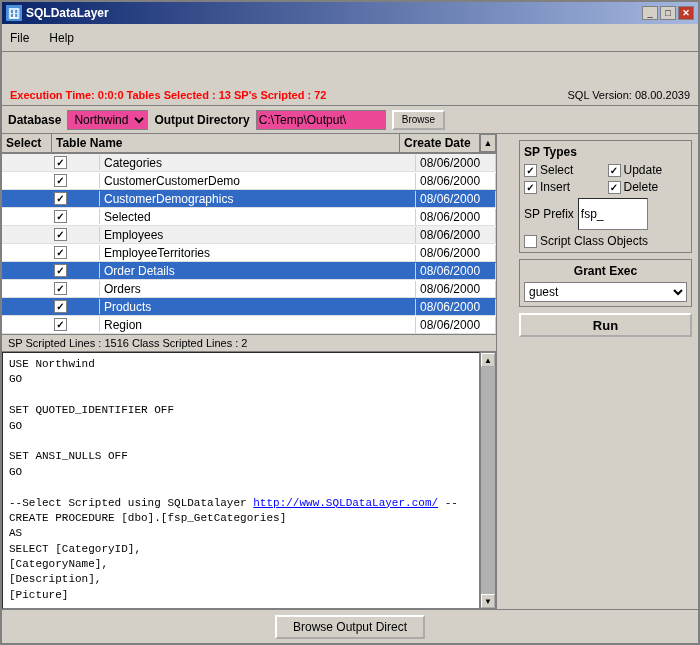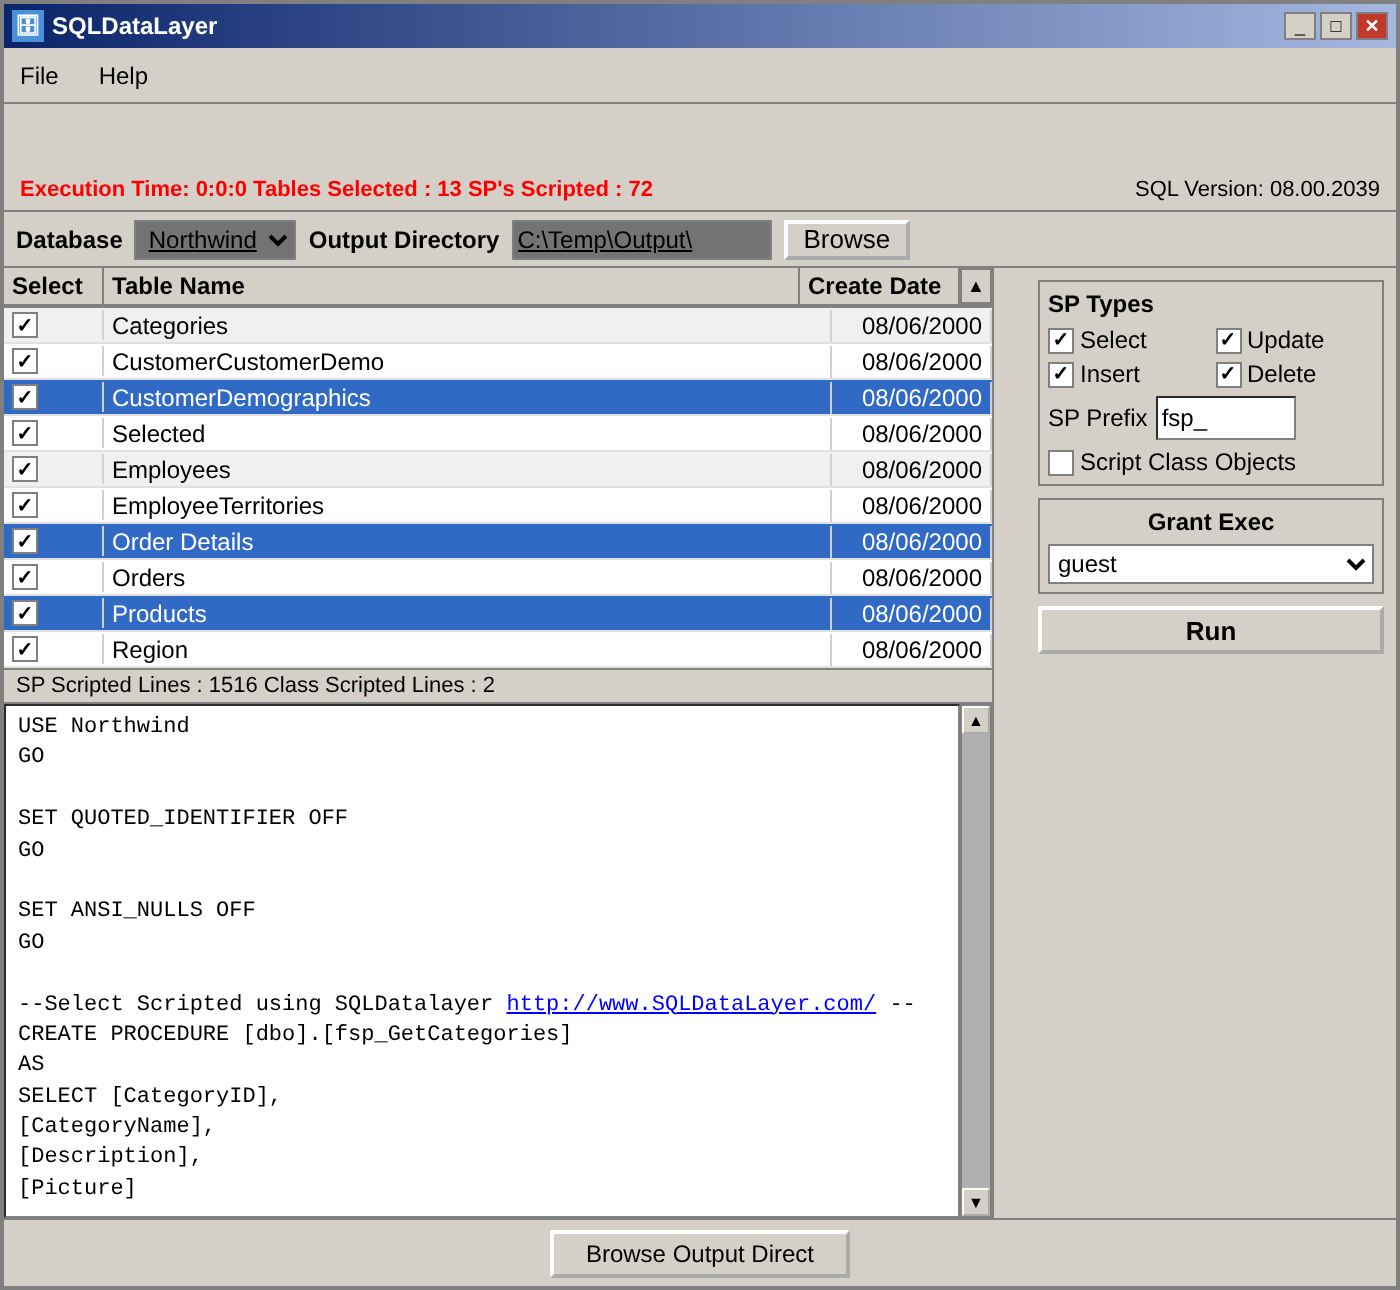--- a/index.html
+++ b/index.html
@@ -104,28 +104,27 @@
       background: #d4d0c8;
       border-bottom: 1px solid #808080;
     }
     .toolbar-label {
       font-size: 12px;
       font-weight: bold;
     }
     .toolbar-combo {
       height: 20px;
       font-size: 12px;
-      background: #737373;
+      background: #ec4899;
       border: 1px solid #808080;
       padding: 0 2px;
-      text-decoration: underline;
     }
     .toolbar-btn {
       height: 20px;
-      font-size: 13px;
+      font-size: 10px;
       background: #d4d0c8;
       border: 2px outset #fff;
       padding: 0 8px;
       cursor: pointer;
     }
     .main-content {
       display: flex;
       flex: 1;
       overflow: hidden;
       gap: 16px;
@@ -156,32 +155,33 @@
       background: #d4d0c8;
     }
     .th-select { width: 50px; }
     .th-name { flex: 1; }
     .th-date { width: 80px; }
     .table-row {
       display: flex;
       align-items: center;
       border-bottom: 1px solid #e0e0e0;
       height: 18px;
+      padding-left: 48px;
     }
     .table-row:nth-child(even) { background: #fff; }
     .table-row:nth-child(odd) { background: #f0f0f0; }
     .table-row.selected { background: #316ac5; color: white; }
     .td {
       padding: 1px 4px;
       font-size: 12px;
       border-right: 1px solid #d0d0d0;
     }
     .td-select { width: 50px; display: flex; align-items: center; gap: 2px; }
     .td-name { flex: 1; }
-    .td-date { width: 80px; text-align: right; }
+    .td-date { width: 80px; }
     .checkbox {
       width: 13px;
       height: 13px;
       border: 1px solid #808080;
       background: white;
       display: flex;
       align-items: center;
       justify-content: center;
       font-size: 10px;
       color: #000;
@@ -250,21 +250,21 @@
     }
     .prefix-row {
       display: flex;
       align-items: center;
       gap: 4px;
       font-size: 12px;
       margin-top: 4px;
     }
     .prefix-input {
       width: 70px;
-      height: 22px;
+      height: 32px;
       border: 1px inset #808080;
       background: white;
       padding: 0 2px;
       font-size: 12px;
     }
     .script-class-row {
       display: flex;
       align-items: center;
       gap: 3px;
       font-size: 12px;

